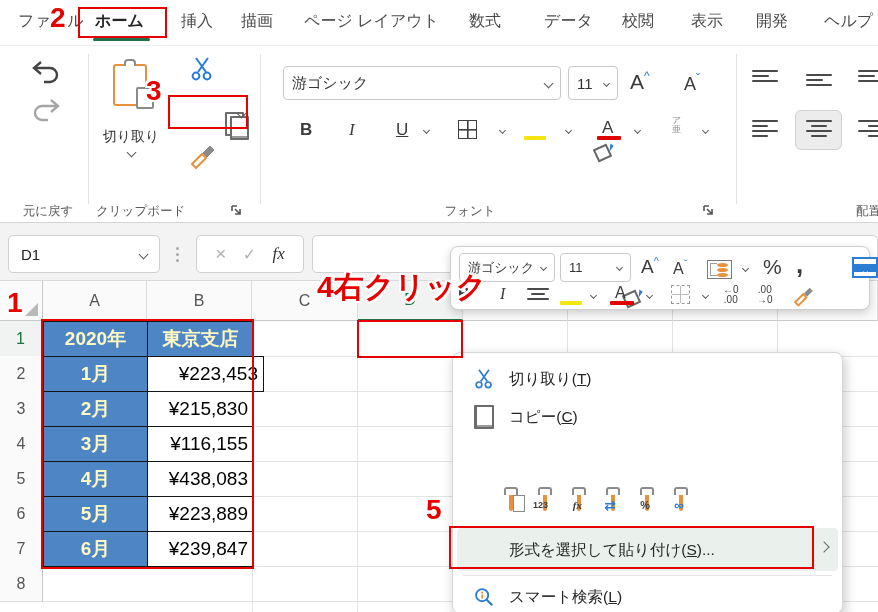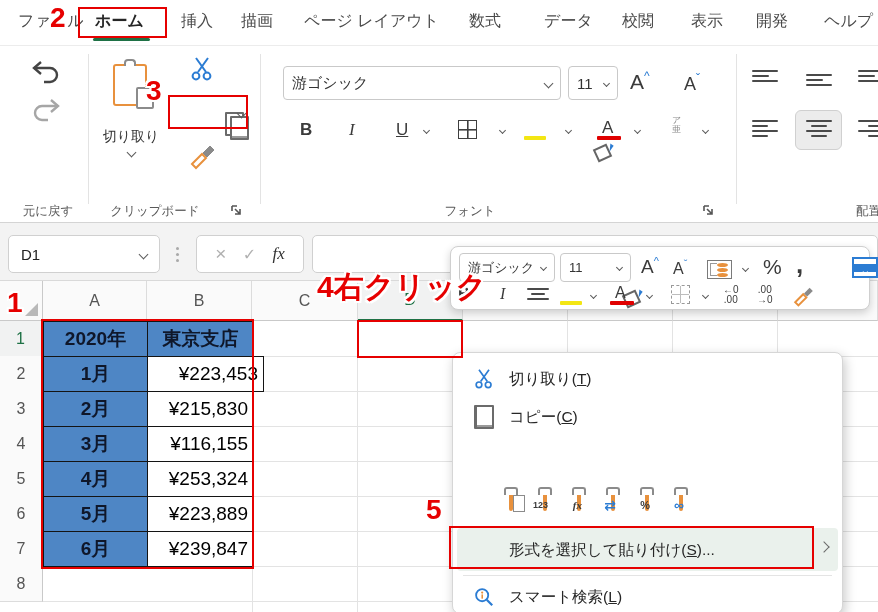--- a/index.html
+++ b/index.html
@@ -67,21 +67,21 @@
 
   
   #grid { position:absolute; left:0; top:281px; width:878px; height:331px; background:#fff; }
   .colhdr { position:absolute; top:0; height:40px; background:#fafafa; border-right:1px solid #dcdcdc; border-bottom:1px solid #c9c9c9; color:#555; font-size:16px; display:flex; align-items:center; justify-content:center; }
   .rowhdr { position:absolute; left:0; width:43px; height:36px; background:#fafafa; border-right:1px solid #c9c9c9; border-bottom:1px solid #dcdcdc; color:#555; font-size:16px; display:flex; align-items:center; justify-content:center; }
   #corner { position:absolute; left:0; top:0; width:43px; height:40px; background:#fafafa; border-right:1px solid #c9c9c9; border-bottom:1px solid #c9c9c9; }
   #corner::after { content:""; position:absolute; right:4px; bottom:4px; width:0; height:0; border-left:13px solid transparent; border-bottom:13px solid #b9b9b9; }
   .gl-h { position:absolute; left:43px; width:835px; height:1px; background:#e3e3e3; }
   .gl-v { position:absolute; top:40px; width:1px; height:291px; background:#e3e3e3; }
   .cell { position:absolute; border:1.5px solid #141414; font-size:19px; display:flex; align-items:center; }
-  .cell.blue { background:#4e86c5; color:#0f172a; font-weight:bold; justify-content:center; }
+  .cell.blue { background:#4e86c5; color:#fef9c3; font-weight:bold; justify-content:center; }
   .cell.val { background:#fff; color:#000; justify-content:flex-end; padding-right:5px; }
 
   
   #minitoolbar { position:absolute; left:450px; top:246px; width:420px; height:64px; background:#fff; border:1px solid #cfcfcf; border-radius:8px; box-shadow:0 3px 8px rgba(0,0,0,.18); z-index:20; }
   #minitoolbar .combo { font-size:13px; }
   .mt-glyph { position:absolute; font-size:15px; color:#3b3b3b; }
   .decimal { position:absolute; font-size:10px; line-height:10px; color:#3b3b3b; text-align:center; white-space:pre-line; }
 
   
   #contextmenu { position:absolute; left:452px; top:352px; width:391px; height:262px; background:#fff; border:1px solid #d6d6d6; border-radius:8px; box-shadow:2px 4px 12px rgba(0,0,0,.22); z-index:25; }
@@ -157,21 +157,21 @@
     </svg>
 
     <span class="abs copyicon" style="left:187px;top:52px"></span>
     <span class="abs chev" style="left:238px;top:64px"></span>
 
     <svg class="abs" style="left:188px;top:94px" width="30" height="30" viewBox="0 0 30 30">
       <path d="M4 24 L14 14 L18 18 L8 28 Z" fill="#fff" stroke="#e8913d" stroke-width="2"></path>
       <path d="M15 13 L22 6 L26 10 L19 17 Z" fill="#8a8a8a" stroke="#8a8a8a" stroke-width="1"></path>
     </svg>
 
-    <div class="grplabel" style="left:96px;width:118px;text-align:center">クリップボード</div>
+    <div class="grplabel" style="left:96px;width:118px;text-align:left">クリップボード</div>
     <svg class="launcher" style="left:230px;top:158px" viewBox="0 0 13 13">
       <path d="M2 2 H7 M2 2 V7" stroke="#555" stroke-width="1.6" fill="none"></path>
       <path d="M5 5 L10 10 M10 5 V10 H5" stroke="#555" stroke-width="1.6" fill="none"></path>
     </svg>
 
     
     <div class="combo" style="left:283px;top:20px;width:278px;height:34px">
       <span>游ゴシック</span>
         <span class="chev"></span>
     </div>
@@ -299,21 +299,21 @@
     <div class="cell blue" style="left:43px;top:40px;width:105px;height:36px">2020年</div>
     <div class="cell blue" style="left:147px;top:40px;width:107px;height:36px">東京支店</div>
 
     <div class="cell blue" style="left:43px;top:75px;width:105px;height:36px">1月</div>
     <div class="cell val" style="left:147px;top:75px;width:117px;height:36px">¥223,453</div>
     <div class="cell blue" style="left:43px;top:110px;width:105px;height:36px">2月</div>
     <div class="cell val" style="left:147px;top:110px;width:107px;height:36px">¥215,830</div>
     <div class="cell blue" style="left:43px;top:145px;width:105px;height:36px">3月</div>
     <div class="cell val" style="left:147px;top:145px;width:107px;height:36px">¥116,155</div>
     <div class="cell blue" style="left:43px;top:180px;width:105px;height:36px">4月</div>
-    <div class="cell val" style="left:147px;top:180px;width:107px;height:36px">¥253,324</div>
+    <div class="cell val" style="left:147px;top:180px;width:107px;height:36px">¥438,083</div>
     <div class="cell blue" style="left:43px;top:215px;width:105px;height:36px">5月</div>
     <div class="cell val" style="left:147px;top:215px;width:107px;height:36px">¥223,889</div>
     <div class="cell blue" style="left:43px;top:250px;width:105px;height:36px">6月</div>
     <div class="cell val" style="left:147px;top:250px;width:107px;height:36px">¥239,847</div>
   </div>
 
   <div id="minitoolbar">
     <div class="combo" style="left:8px;top:6px;width:96px;height:29px">
       <span>游ゴシック</span>
         <span class="chev small"></span>

